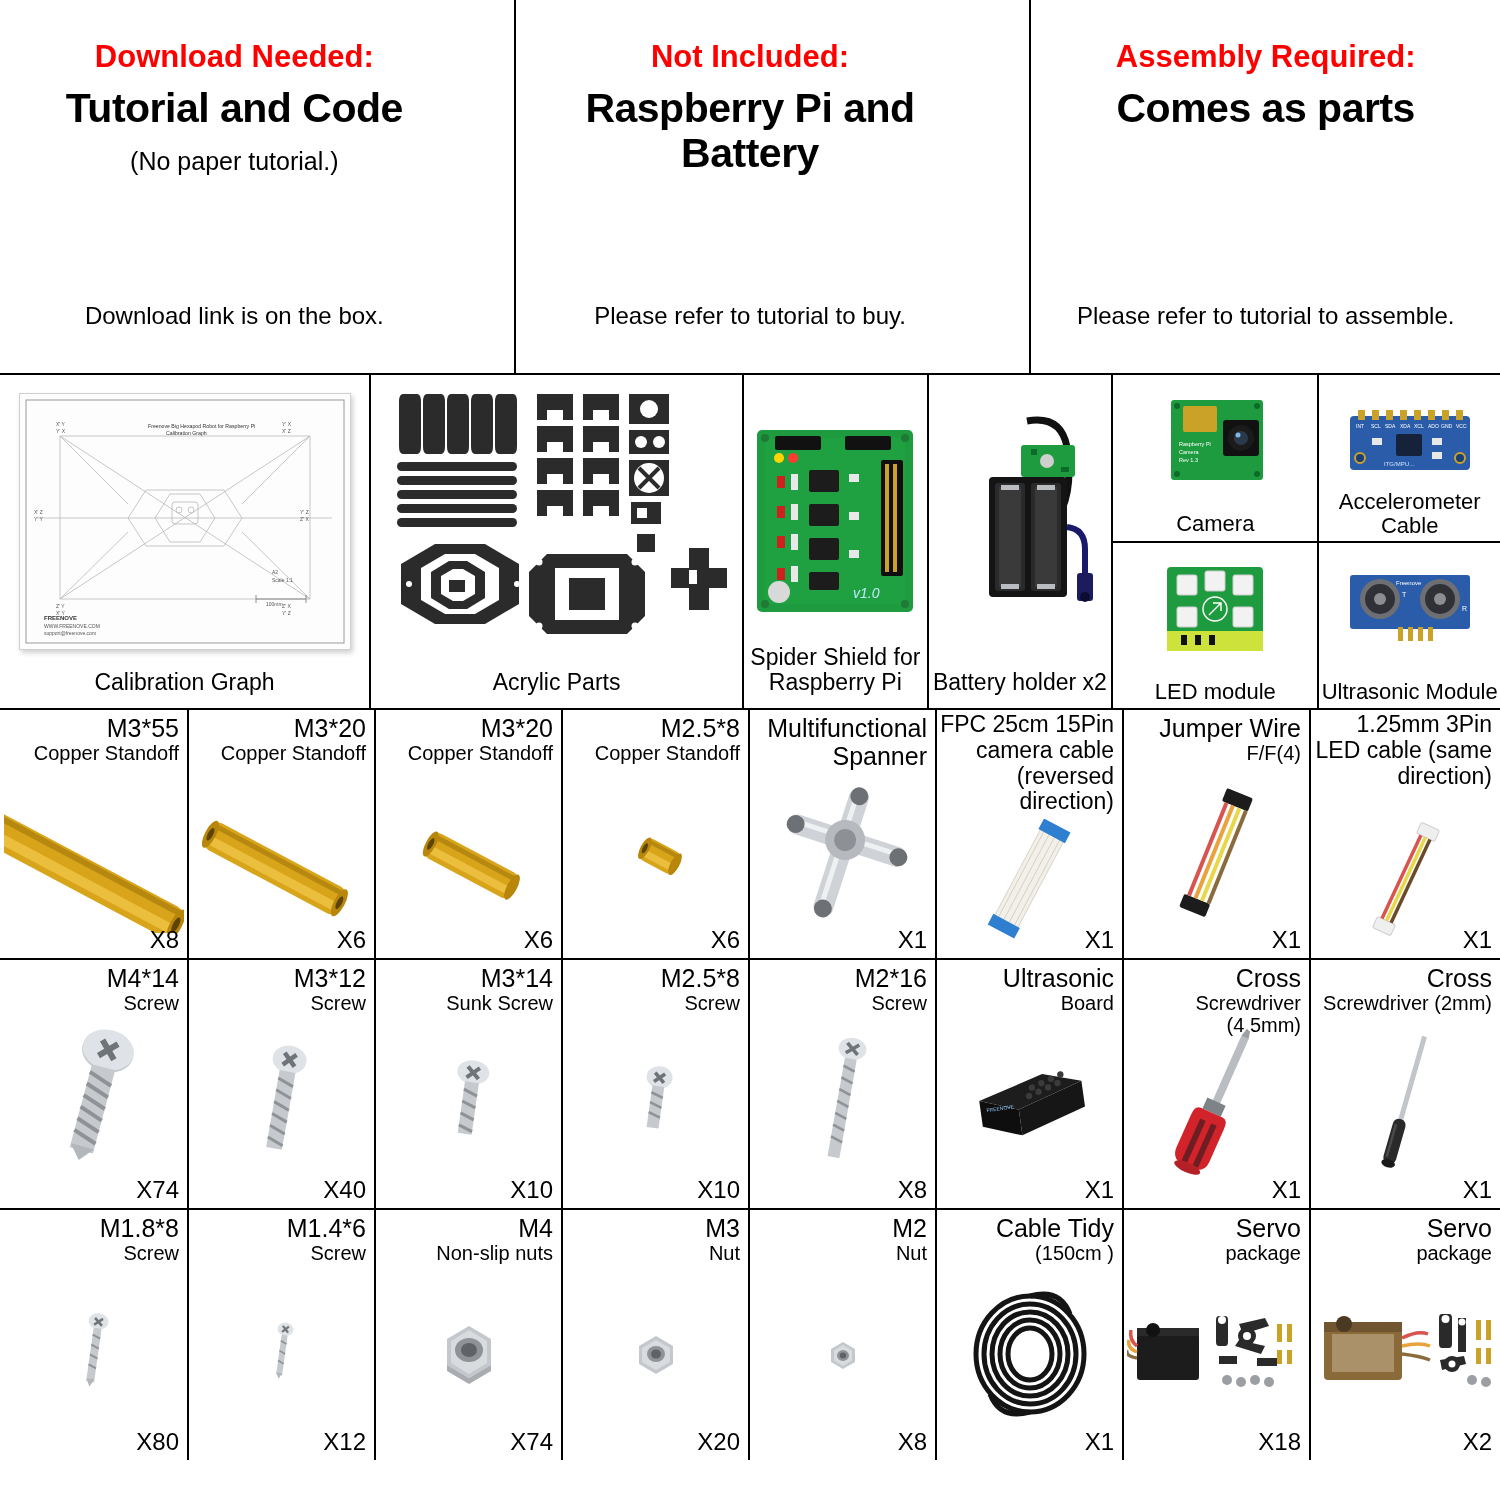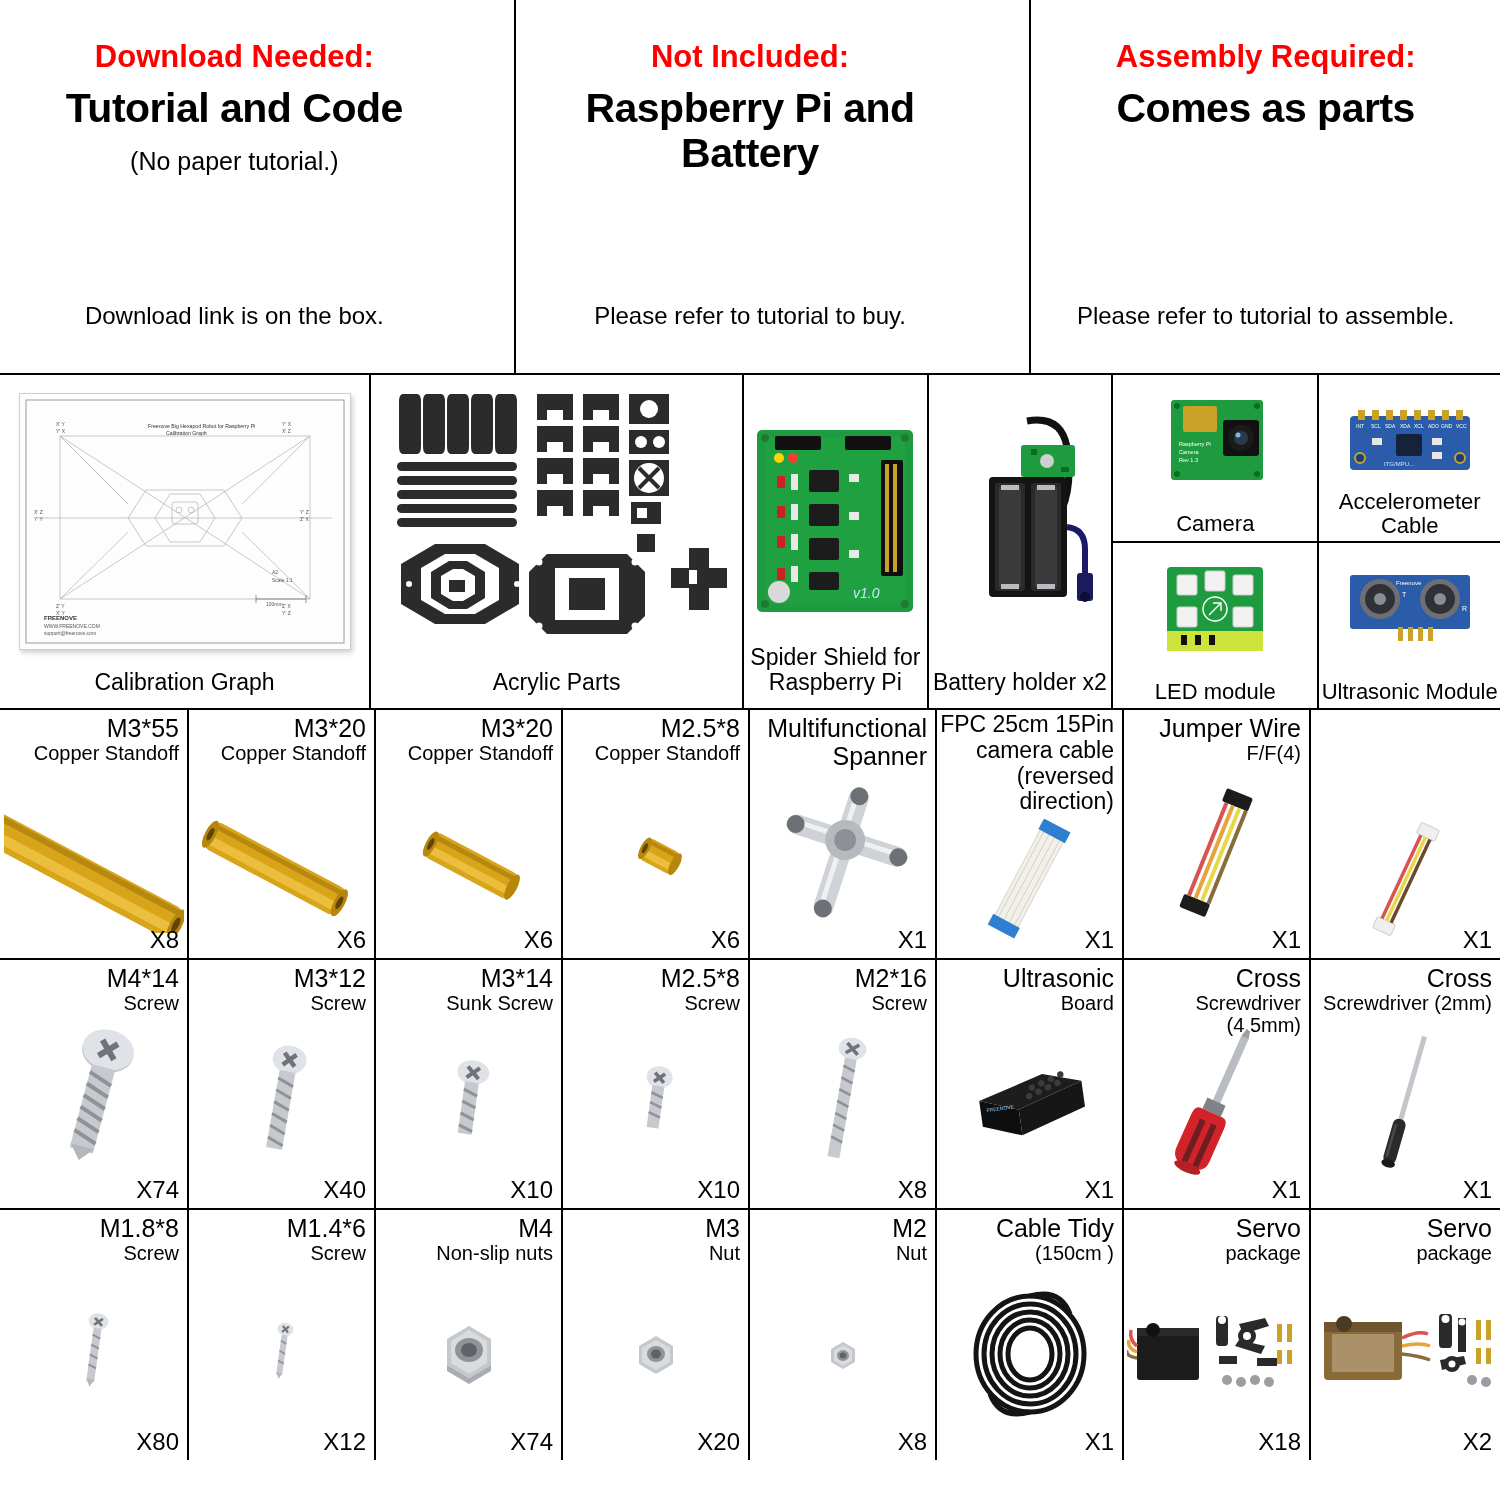--- a/index.html
+++ b/index.html
@@ -649,20 +649,23 @@
               <line x1="69" y1="20" x2="69" y2="120" stroke="#e7d84a"></line>
               <line x1="76" y1="20" x2="76" y2="120" stroke="#8a6c3c"></line>
             </g>
           </g>
         </svg>
       </div>
       <div class="part-qty">X1</div>
     </div>
 
     <div class="cell" style="width:191px">
+      <div class="part-name" style="top:2px;font-size:23px">
+        <span>1.25mm 3Pin LED cable (same direction)</span>
+      </div>
       <div class="part-art" style="top:120px">
         <svg width="120" height="120" viewBox="0 0 120 120">
           <g transform="rotate(25 60 60)">
             <rect x="50" y="2" width="20" height="12" rx="2" fill="#efefef" stroke="#cfcfcf"></rect>
             <rect x="50" y="106" width="20" height="12" rx="2" fill="#efefef" stroke="#cfcfcf"></rect>
             <g stroke-width="3.5" fill="none">
               <line x1="55" y1="14" x2="55" y2="106" stroke="#d9534f"></line>
               <line x1="60" y1="14" x2="60" y2="106" stroke="#e7d84a"></line>
               <line x1="65" y1="14" x2="65" y2="106" stroke="#6b4a2a"></line>
             </g>

